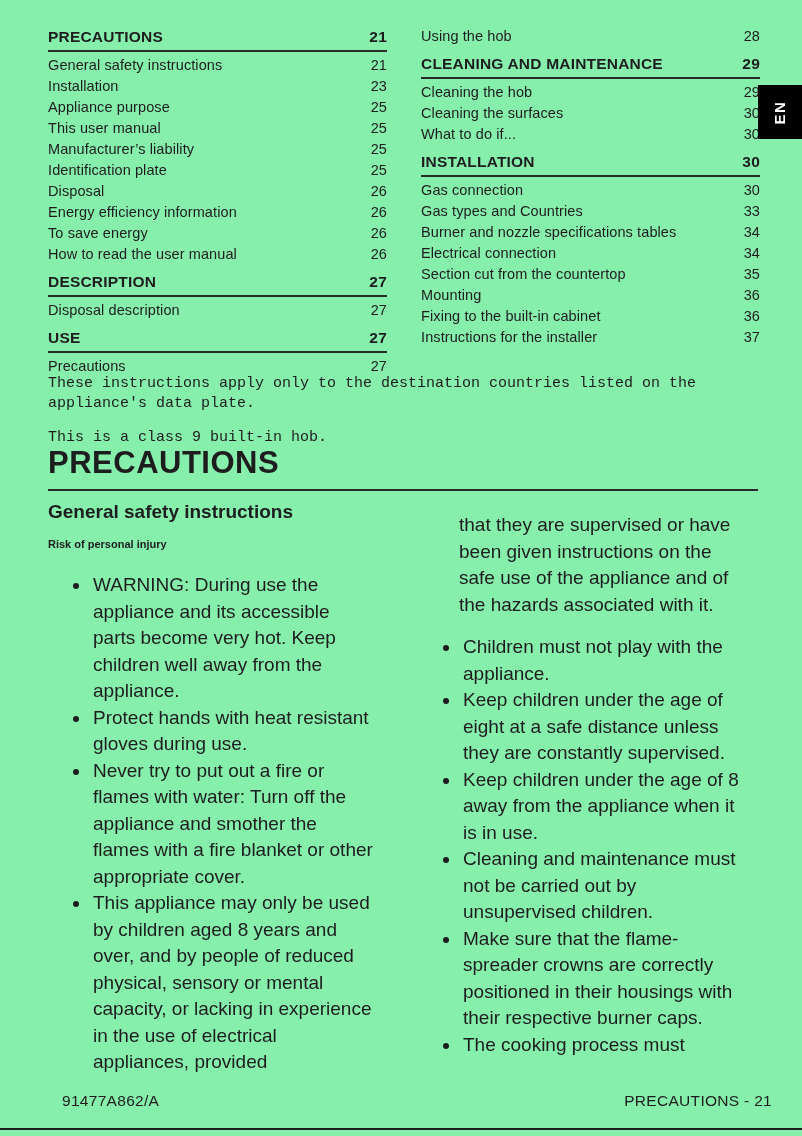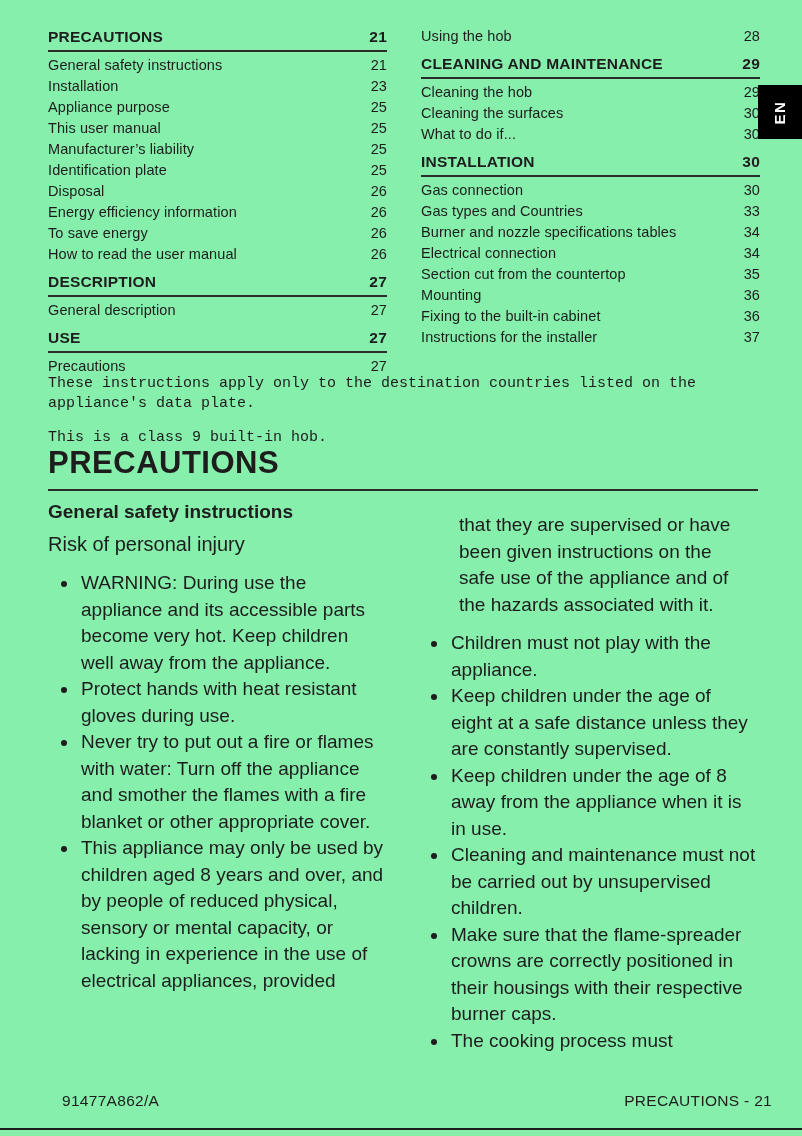--- a/index.html
+++ b/index.html
@@ -90,32 +90,32 @@
     justify-content: space-between;
   }
   .body-col { width: 342px; }
   .body-col h3 {
     margin: 0 0 9px 0;
     font-size: 19px;
     font-weight: 700;
     line-height: 24px;
   }
   .body-col h4 {
-    margin: 0 0 14px 0;
-    font-size: 20px;
-    font-weight: 400;
+    margin: 0 0 4px 0;
+    font-size: 11px;
+    font-weight: 700;
     line-height: 23px;
   }
   .body-text, .body-col li {
     font-size: 19px;
     line-height: 26.5px;
     font-weight: 400;
   }
   .body-col ul {
-    margin: 4px;
+    margin: 16px;
     padding-left: 27px;
   }
   .body-col li { padding-left: 2px; }
   .continuation {
     margin: 12px;
     padding-left: 29px;
   }
 
   
   .lang-tab {
@@ -207,21 +207,21 @@
       </div>
       <div class="toc-row toc-item">
         <span class="toc-label">How to read the user manual</span>
         <span class="toc-page">26</span>
       </div>
       <div class="toc-row toc-section">
         <span class="toc-label">DESCRIPTION</span>
         <span class="toc-page">27</span>
       </div>
       <div class="toc-row toc-item">
-        <span class="toc-label">General description</span>
+        <span class="toc-label">Disposal description</span>
         <span class="toc-page">27</span>
       </div>
       <div class="toc-row toc-section">
         <span class="toc-label">USE</span>
         <span class="toc-page">27</span>
       </div>
       <div class="toc-row toc-item">
         <span class="toc-label">Precautions</span>
         <span class="toc-page">27</span>
       </div>

